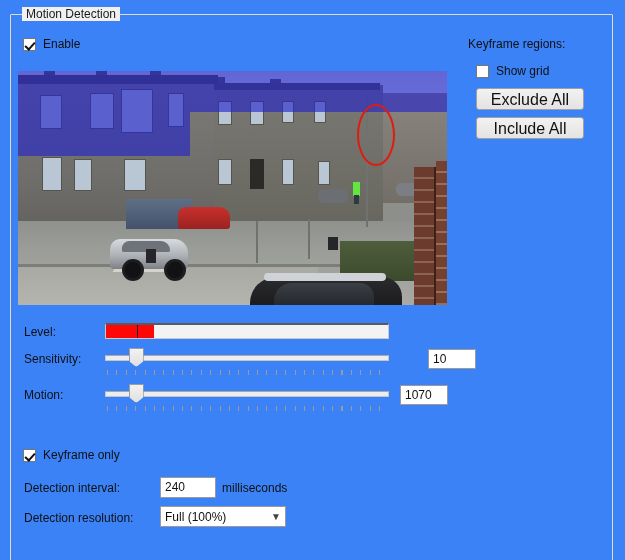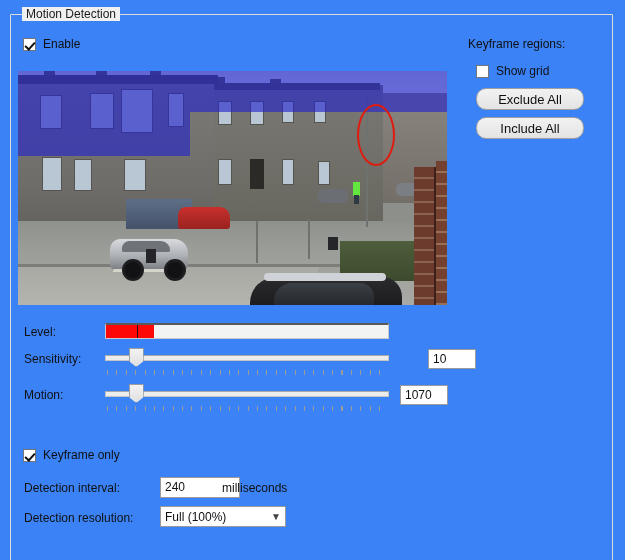--- a/index.html
+++ b/index.html
@@ -334,23 +334,23 @@
     white-space: nowrap;
     overflow: hidden;
   }
 
   
   .button {
     position: absolute;
     box-sizing: border-box;
     background: linear-gradient(180deg,#f2f2f2 0%, #e3e3e3 100%);
     border: 1px solid #a0a0a0;
-    border-radius: 10px;
+    border-radius: 3px;
     font-family: "Liberation Sans", sans-serif;
-    font-size: 13px;
+    font-size: 16px;
     color: #101010;
     text-align: center;
     line-height: 21px;
     cursor: default;
   }
 
   
   .combo {
     position: absolute;
     box-sizing: border-box;
@@ -496,21 +496,21 @@
     <div class="ticks"></div>
   </div>
   <div class="textbox" style="left:400px; top:385px; width:48px; height:20px;">1070</div>
 
   <div class="cbrow" style="left:23px; top:448px;">
     <span class="cbox checked"></span>
     <span class="cblabel">Keyframe only</span>
   </div>
 
   <div class="ctl-label" style="left:24px; top:481px;">Detection interval:</div>
-  <div class="textbox" style="left:160px; top:477px; width:80px; height:21px; line-height:19px;">240</div>
+  <div class="textbox" style="left:160px; top:477px; width:56px; height:21px; line-height:19px;">240</div>
   <div class="ctl-label" style="left:222px; top:481px;">milliseconds</div>
 
   <div class="ctl-label" style="left:24px; top:511px;">Detection resolution:</div>
   <div class="combo" style="left:160px; top:506px; width:126px; height:21px;">
     <span class="combo-text">Full (100%)</span>
     <span class="combo-arrow">▼</span>
   </div>
 
 </div>
 

